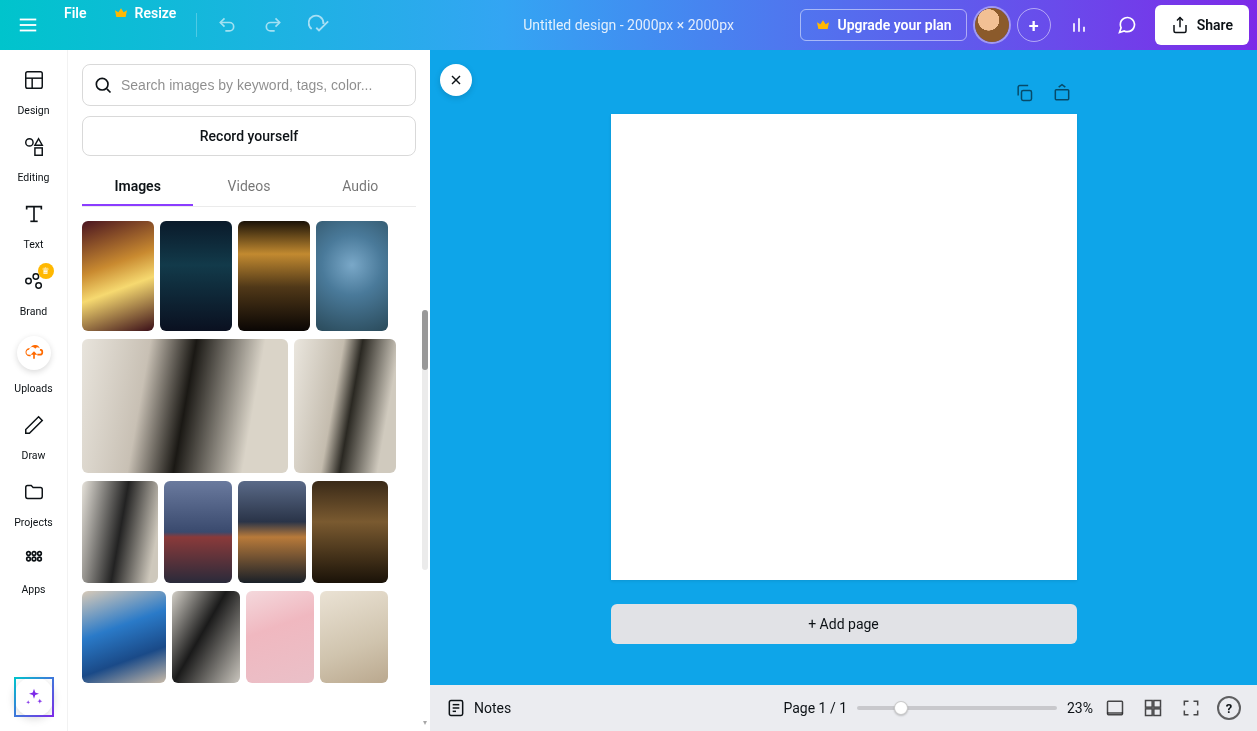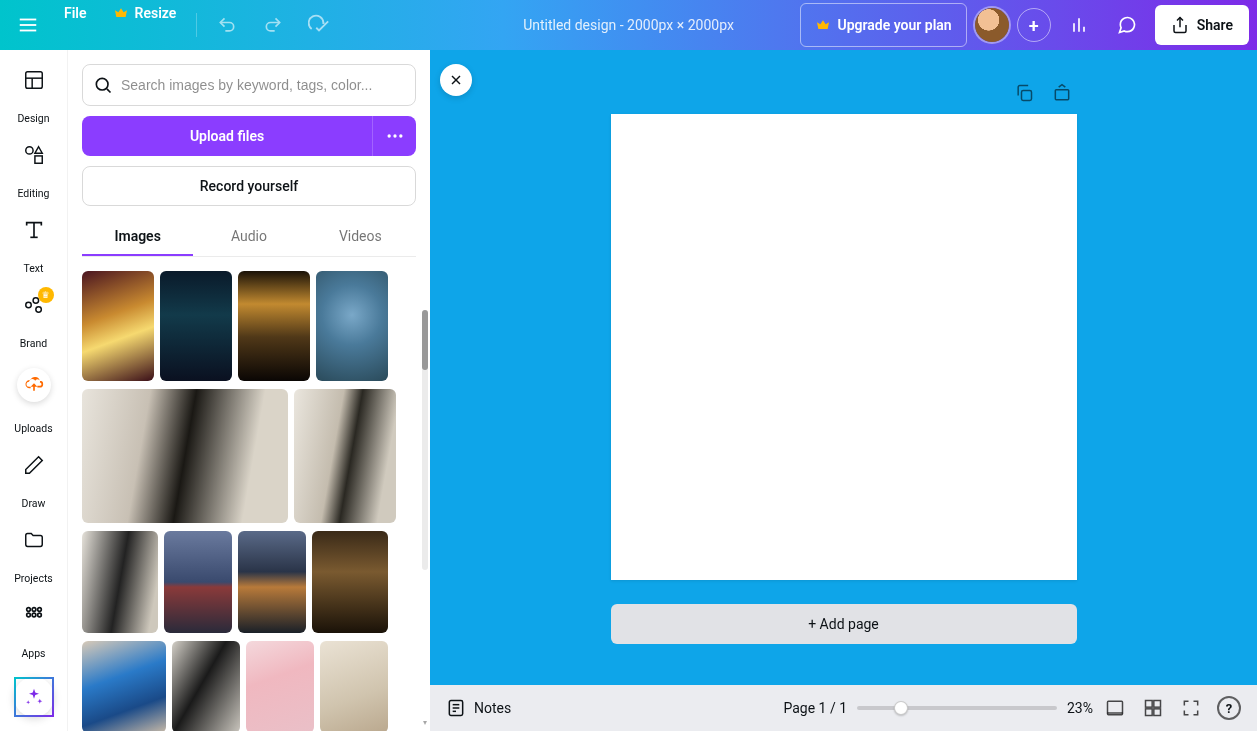--- a/index.html
+++ b/index.html
@@ -43,21 +43,21 @@
     position: absolute;
     left: 50%;
     transform: translateX(-50%);
     color: rgba(255,255,255,0.85);
     font-size: 14px;
   }
   .topbar .right { margin-left: auto; display: flex; align-items: center; gap: 8px; }
   .upgrade-btn {
     border: 1px solid rgba(255,255,255,0.5);
     border-radius: 6px;
-    padding: 0 14px; height: 44px;
+    padding: 0 14px; height: 32px;
     display: flex; align-items: center; gap: 6px;
     font-size: 14px; font-weight: 600;
     cursor: pointer;
   }
   .avatar {
     width: 34px; height: 34px; border-radius: 50%;
     background: radial-gradient(circle at 40% 35%, #f2c094 0 35%, #8b5a2b 36% 100%);
     box-shadow: 0 0 0 2px rgba(255,255,255,0.4);
   }
   .add-collab {
@@ -89,21 +89,21 @@
     background: #fff;
     border-right: 1px solid rgba(0,0,0,0.05);
     display: flex; flex-direction: column; align-items: center;
     padding-top: 12px;
     gap: 6px;
     position: relative;
   }
   .nav-item {
     width: 60px;
     display: flex; flex-direction: column; align-items: center;
-    gap: 20px;
+    gap: 12px;
     padding: 6px 0;
     cursor: pointer;
     color: #0d1216;
     font-size: 10.5px;
     position: relative;
   }
   .nav-item .ni-icon {
     width: 24px; height: 24px;
     display: flex; align-items: center; justify-content: center;
     color: #0d1216;
@@ -504,39 +504,27 @@
   </div>
 
   <div class="panel">
     <div class="search-row">
       <svg width="20" height="20" viewBox="0 0 24 24" fill="none" stroke="currentColor" stroke-width="2">
           <circle cx="11" cy="11" r="7"></circle>
           <line x1="21" y1="21" x2="16.65" y2="16.65"></line>
         </svg>
       <input type="text" placeholder="Search images by keyword, tags, color..." style="">
     </div>
-    <div class="upload-row">
-      <div class="upload-btn">
-        <span>Upload files</span>
-      </div>
-      <div class="upload-more">
-        <svg width="20" height="20" viewBox="0 0 24 24" fill="currentColor">
-            <circle cx="5" cy="12" r="2"></circle>
-            <circle cx="12" cy="12" r="2"></circle>
-            <circle cx="19" cy="12" r="2"></circle>
-          </svg>
-      </div>
-    </div>
     <div class="record-btn">
       <span>Record yourself</span>
     </div>
     <div class="tabs">
       <div class="tab active"><span>Images</span></div>
+      <div class="tab"><span>Videos</span></div>
       <div class="tab"><span>Audio</span></div>
-      <div class="tab"><span>Videos</span></div>
     </div>
 
     <div class="gallery">
 
       <div class="g-row">
         <div class="thumb" style="width:72px;height:110px;background:linear-gradient(160deg,#4a1520 0%,#c98a30 40%,#f6d970 60%,#3a0e18 100%);"></div>
         <div class="thumb" style="width:72px;height:110px;background:linear-gradient(180deg,#0a1a2a 0%,#123a4a 40%,#0a1020 100%);"></div>
         <div class="thumb" style="width:72px;height:110px;background:linear-gradient(180deg,#1a1208 0%,#c28a30 30%,#503818 60%,#0a0604 100%);"></div>
         <div class="thumb" style="width:72px;height:110px;background:radial-gradient(circle at 50% 40%,#7aa8c8 0%,#4a7a9a 40%,#2a4a5a 100%);"></div>
       </div>

